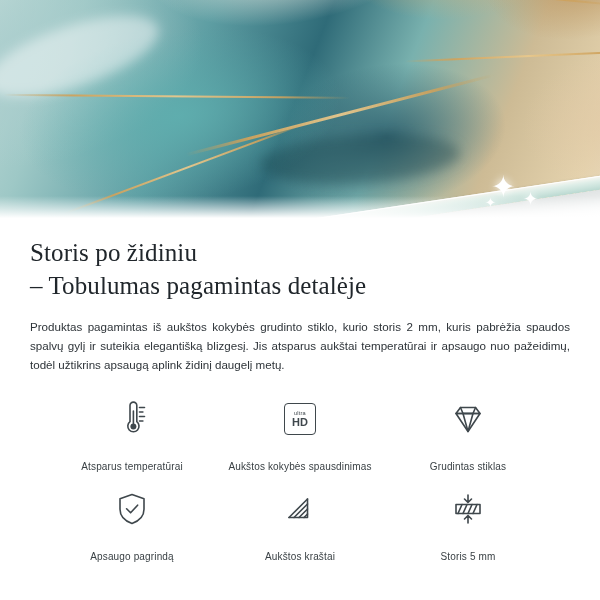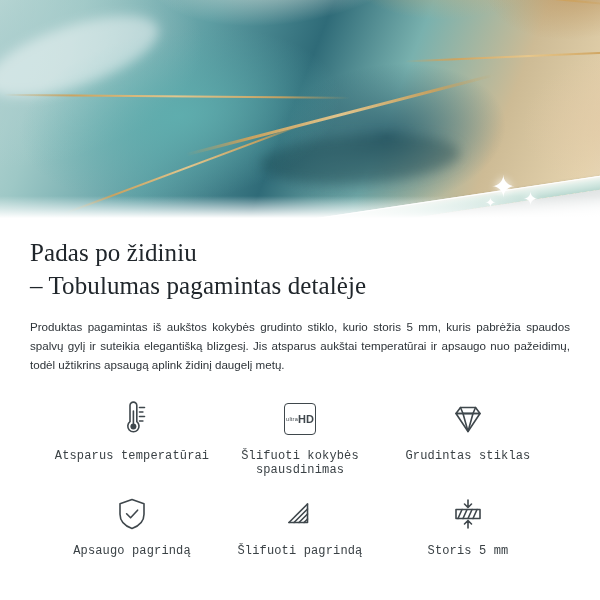--- a/index.html
+++ b/index.html
@@ -147,41 +147,40 @@
     justify-content: flex-start;
     text-align: center;
   }
   .feature-icon {
     height: 46px;
     display: flex;
     align-items: center;
     justify-content: center;
   }
   .feature-label {
-    margin-top: 7px;
-    font-size: 12px;
+    margin-top: 19px;
+    font-size: 10px;
     color: #3a4145;
     letter-spacing: 0.15px;
-    font-family: Liberation Mono, monospace;
   }
   .ico-stroke {
     fill: none;
     stroke: #3f474c;
     stroke-width: 1.6;
     stroke-linecap: round;
     stroke-linejoin: round;
   }
   .ico-fill { fill: #3f474c; }
   .hd-box {
     width: 30px;
     height: 30px;
     border: 1.6px solid #3f474c;
     border-radius: 4px;
     display: flex;
-    flex-direction: row;
+    flex-direction: column;
     align-items: center;
     justify-content: center;
     line-height: 1;
   }
   .hd-top {
     font-size: 5.6px;
     letter-spacing: 0.2px;
     color: #3f474c;
   }
   .hd-bottom {
@@ -213,24 +212,24 @@
       </div>
     </div>
     <span class="sparkle s1">✦</span>
     <span class="sparkle s2">✦</span>
     <span class="sparkle s3">✦</span>
     <div class="hero-fade"></div>
   </div>
 
   <div class="content">
     <h1 class="title">
-      <span>Padas po židiniu</span>
+      <span>Storis po židiniu</span>
       <span class="line2">– Tobulumas pagamintas detalėje</span>
     </h1>
-    <p class="body">Produktas pagamintas iš aukštos kokybės grudinto stiklo, kurio storis 5 mm, kuris pabrėžia spaudos spalvų gylį ir suteikia elegantišką blizgesį. Jis atsparus aukštai temperatūrai ir apsaugo nuo pažeidimų, todėl užtikrins apsaugą aplink židinį daugelį metų.</p>
+    <p class="body">Produktas pagamintas iš aukštos kokybės grudinto stiklo, kurio storis 2 mm, kuris pabrėžia spaudos spalvų gylį ir suteikia elegantišką blizgesį. Jis atsparus aukštai temperatūrai ir apsaugo nuo pažeidimų, todėl užtikrins apsaugą aplink židinį daugelį metų.</p>
 
     <div class="features">
 
       <div class="feature">
         <div class="feature-icon">
           <svg width="40" height="42" viewBox="0 0 40 42" aria-hidden="true">
             <path class="ico-stroke" d="M18 7.5a3.4 3.4 0 0 1 6.8 0v16.2a5.6 5.6 0 1 1-6.8 0z"></path>
             <path class="ico-stroke" d="M21.4 13v12.5"></path>
             <circle class="ico-fill" cx="21.4" cy="28.6" r="3"></circle>
             <path class="ico-stroke" d="M27.5 9.5h5M27.5 14h3.4M27.5 18.5h5M27.5 23h3.4"></path>
@@ -239,21 +238,21 @@
         <div class="feature-label">Atsparus temperatūrai</div>
       </div>
 
       <div class="feature">
         <div class="feature-icon">
           <div class="hd-box">
             <span class="hd-top">ultra</span>
             <span class="hd-bottom">HD</span>
           </div>
         </div>
-        <div class="feature-label">Šlifuoti kokybės spausdinimas</div>
+        <div class="feature-label">Aukštos kokybės spausdinimas</div>
       </div>
 
       <div class="feature">
         <div class="feature-icon">
           <svg width="42" height="40" viewBox="0 0 42 40" aria-hidden="true">
             <path class="ico-stroke" d="M9 14.5h24L21 32.5z"></path>
             <path class="ico-stroke" d="M13.5 8.5h15l4.5 6H9z"></path>
             <path class="ico-stroke" d="M13.5 8.5l2.5 6 5 18 5-18 2.5-6"></path>
             <path class="ico-stroke" d="M16 14.5h10"></path>
           </svg>
@@ -272,21 +271,21 @@
       </div>
 
       <div class="feature">
         <div class="feature-icon">
           <svg width="42" height="40" viewBox="0 0 42 40" aria-hidden="true">
             <path class="ico-stroke" d="M10 28.5L28.5 10"></path>
             <path class="ico-stroke" d="M10 28.5h18.5V10"></path>
             <path class="ico-stroke" d="M15 28.5L28.5 15M20 28.5L28.5 20M25 28.5l3.5-3.5"></path>
           </svg>
         </div>
-        <div class="feature-label">Šlifuoti pagrindą</div>
+        <div class="feature-label">Aukštos kraštai</div>
       </div>
 
       <div class="feature">
         <div class="feature-icon">
           <svg width="42" height="40" viewBox="0 0 42 40" aria-hidden="true">
             <path class="ico-stroke" d="M21 6v7M17.5 10l3.5 3.5L24.5 10"></path>
             <rect class="ico-stroke" x="9" y="15.5" width="24" height="9"></rect>
             <path class="ico-stroke" d="M11 24.5l4-9M16 24.5l4-9M21 24.5l4-9M26 24.5l4-9"></path>
             <path class="ico-stroke" d="M21 34v-7M17.5 30l3.5-3.5L24.5 30"></path>
           </svg>

